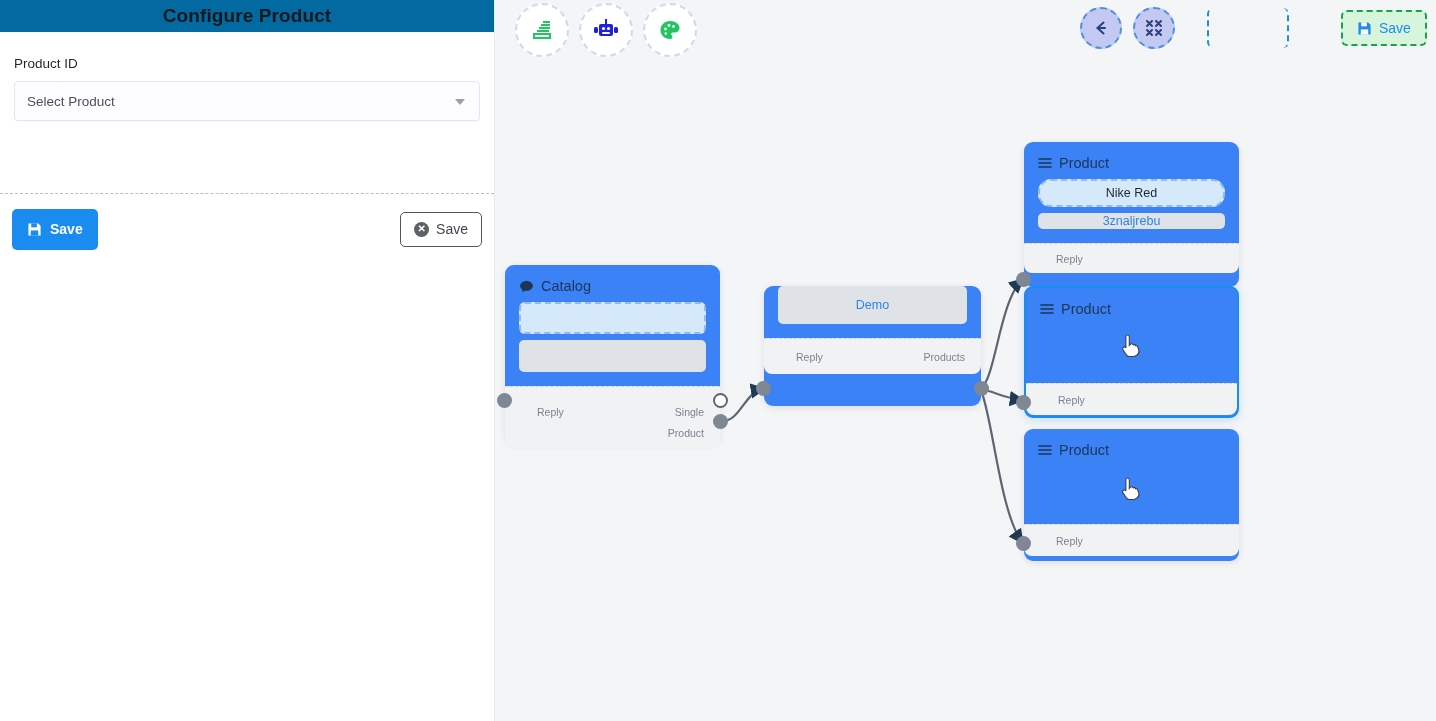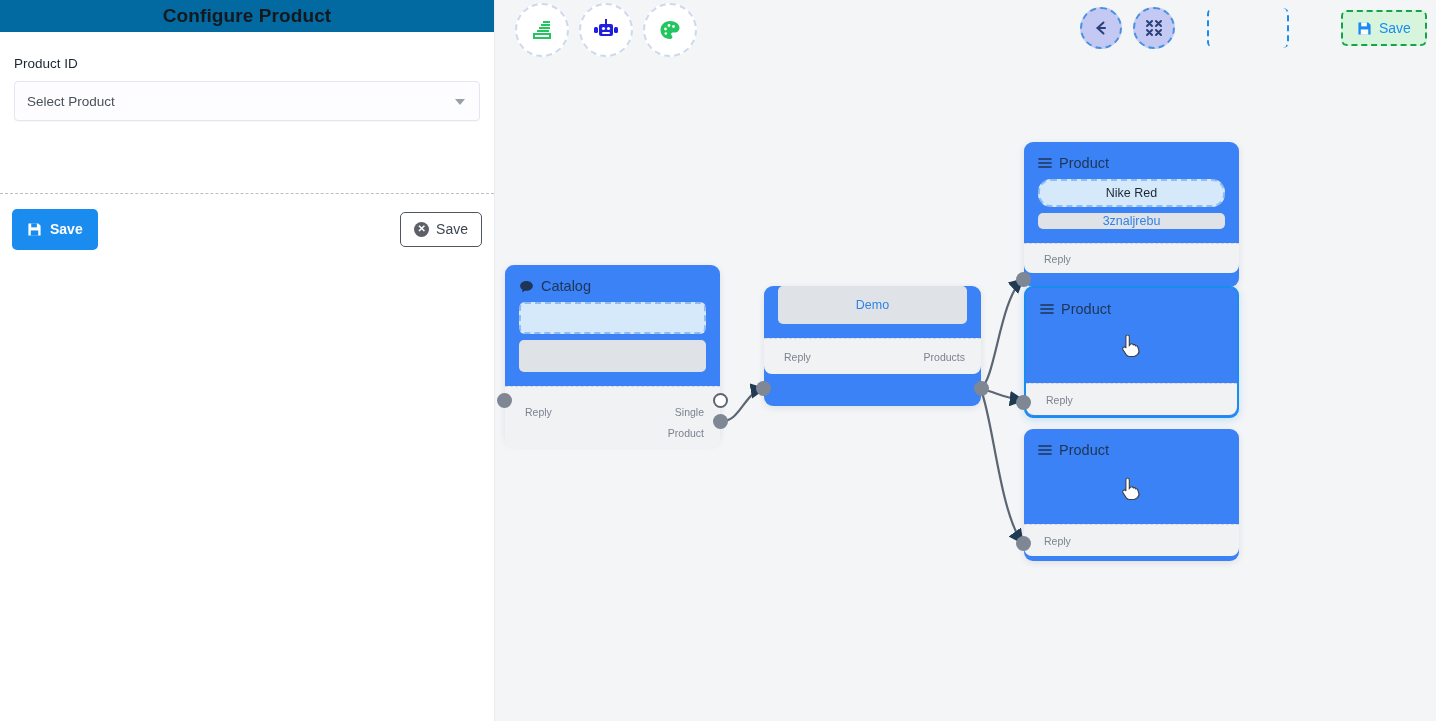--- a/index.html
+++ b/index.html
@@ -165,21 +165,21 @@
     background: #f1f2f4;
     border-radius: 0 0 8px 8px;
     height: 100%;
   }
   .port-label {
     position: absolute;
     font-size: 10.5px;
     color: #7b8390;
     top: 50%; transform: translateY(-50%);
   }
-  .port-label.left { left: 20px; text-align: right; }
+  .port-label.left { left: 32px; text-align: right; }
   .port-label.right { right: 16px; }
 
   .block-blue {
     border: 2px dashed #8fbdf0;
     background: #d6e9fb;
     border-radius: 6px;
     height: 30px;
     display: flex; align-items: center; justify-content: center;
     font-size: 12.5px; color: #1b2733;
     margin-bottom: 6px;

